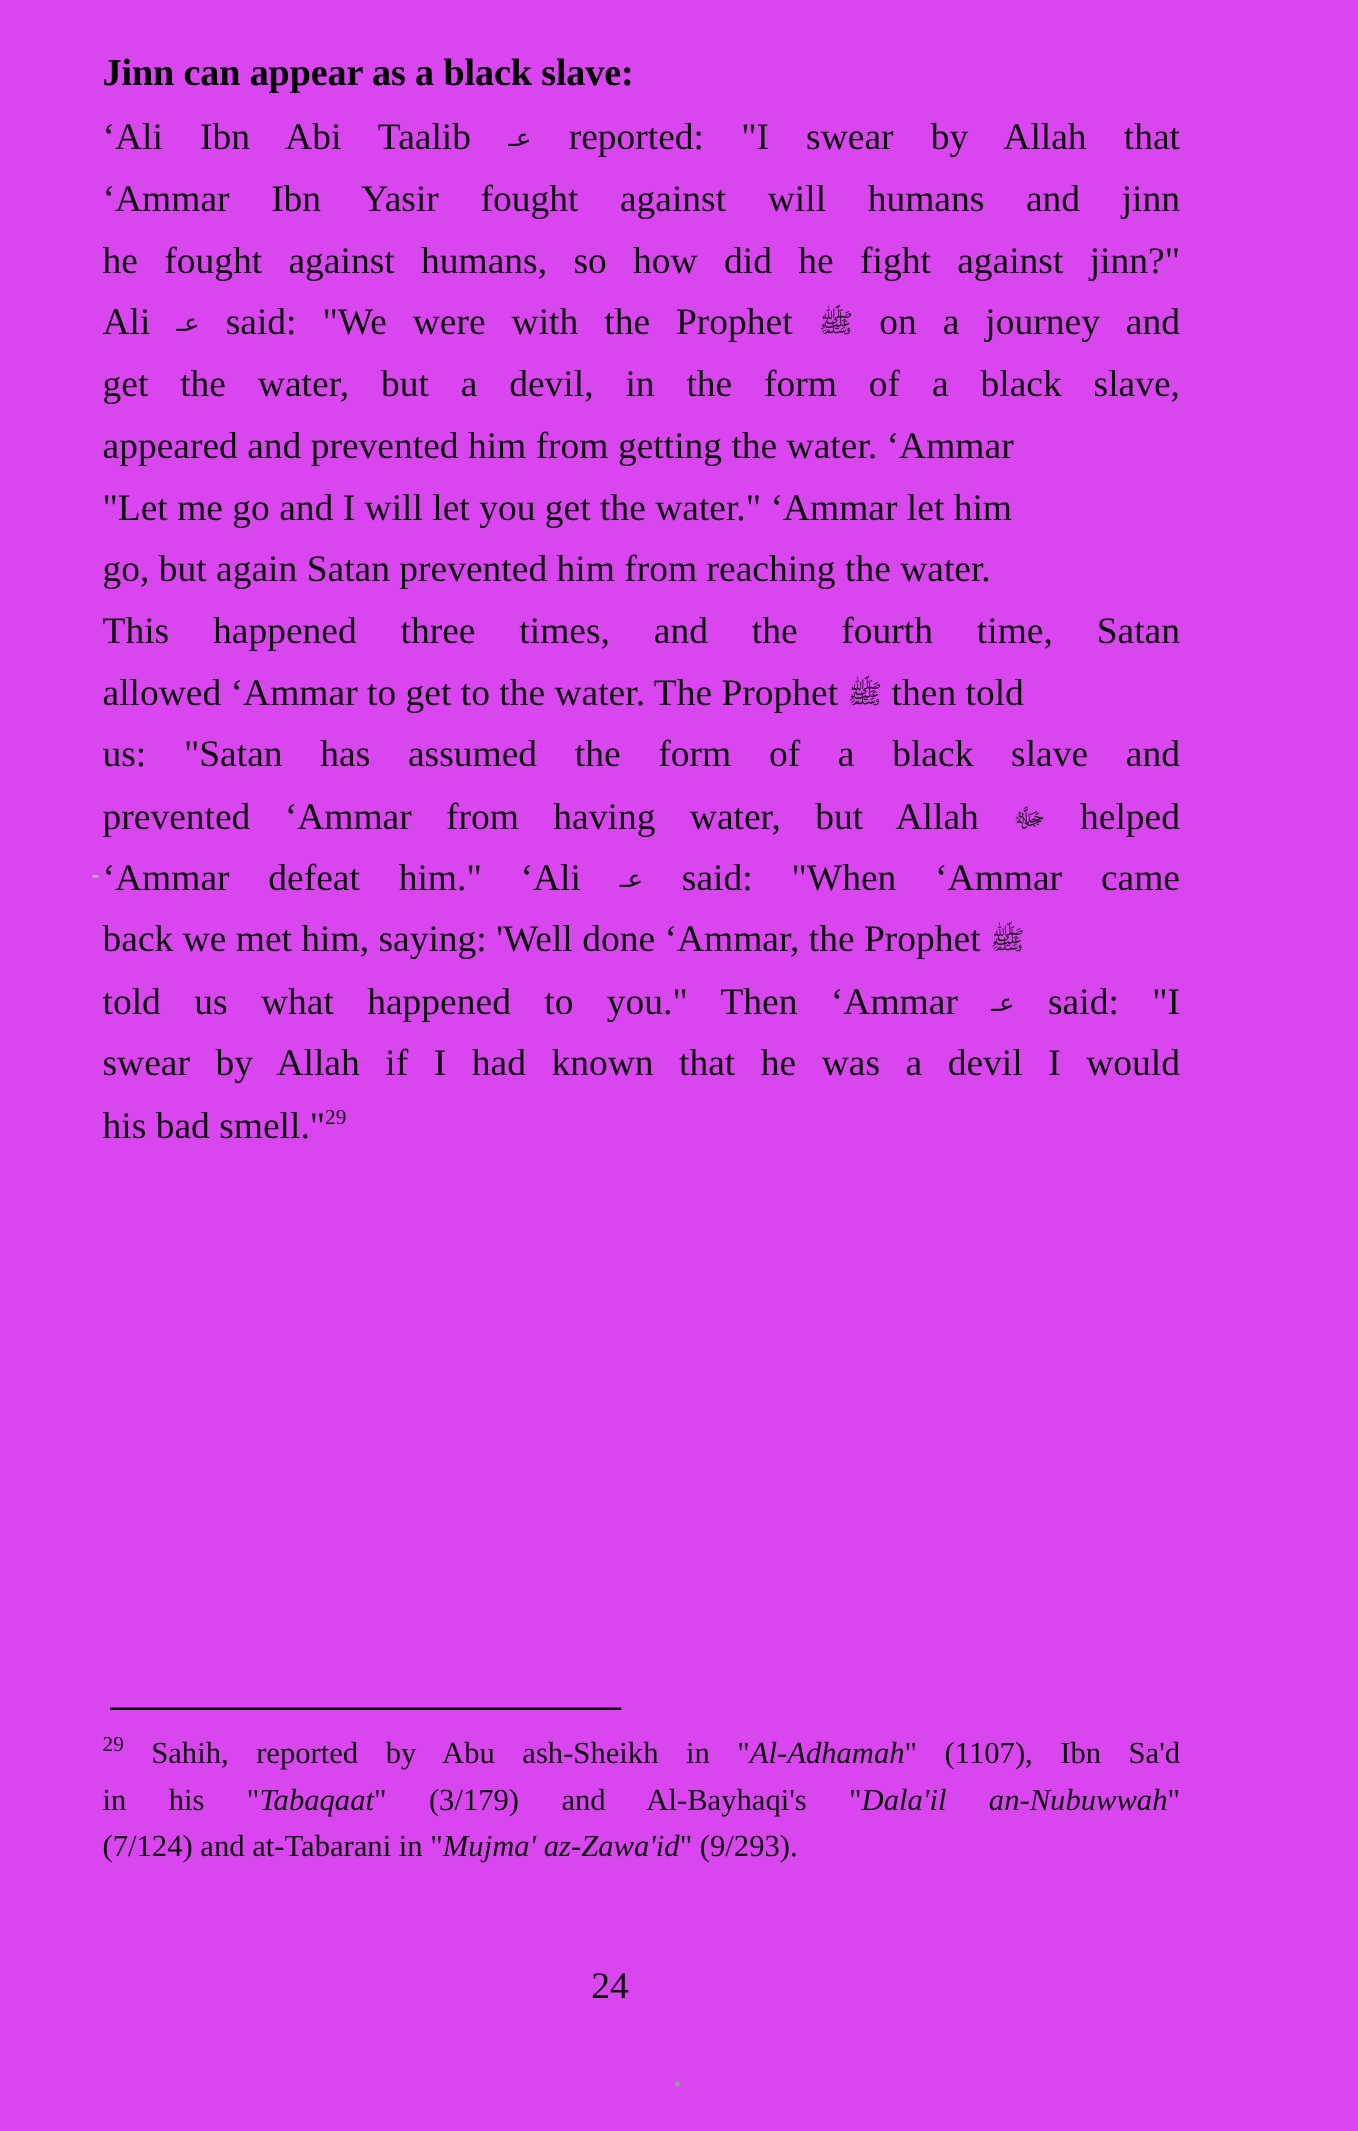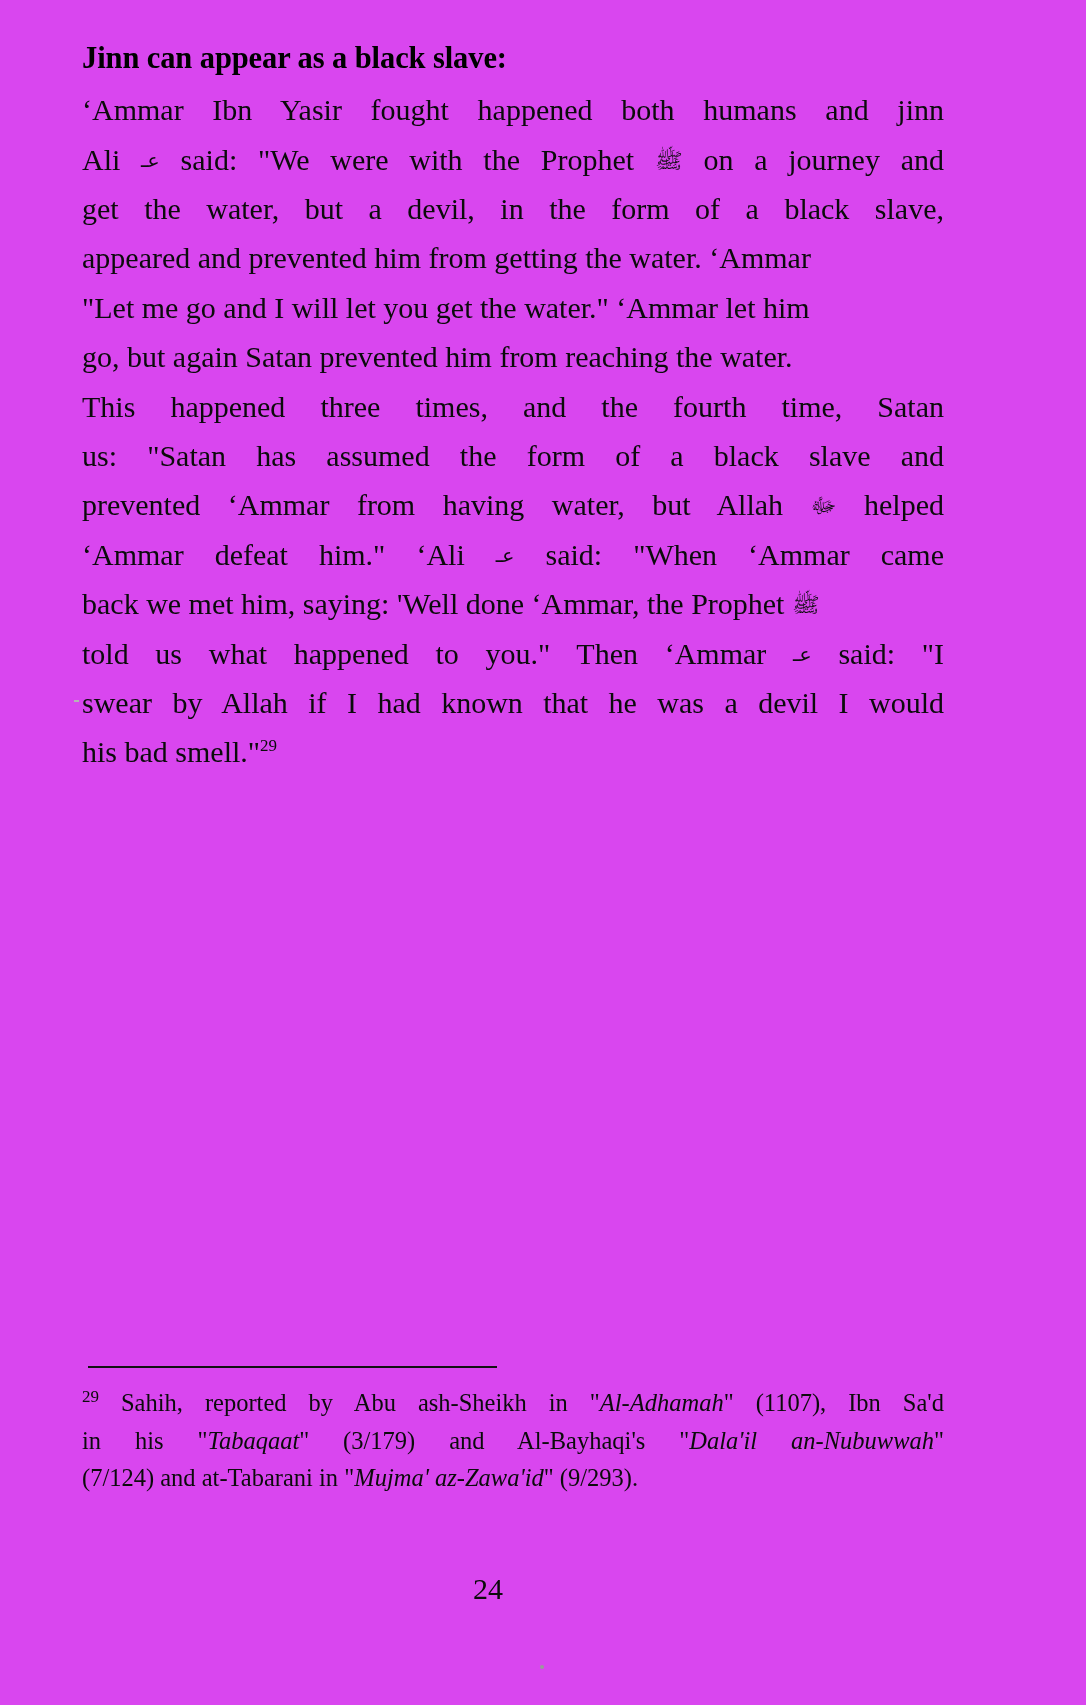--- a/index.html
+++ b/index.html
@@ -147,39 +147,42 @@
 <body>
 
 <div class="page">
 
   <div class="content">
 
     <h2 class="heading">Jinn can appear as a black slave:</h2>
 
     <div class="body-text">
 
-
-      <span class="ln"><span>‘Ammar Ibn Yasir fought happened both humans and jinn</span></span>
-
-
+      <span class="ln"><span>‘Ali Ibn Abi Taalib </span><span class="honorific">عـ</span><span> reported: "I swear by Allah that</span></span>
+
+      <span class="ln"><span>‘Ammar Ibn Yasir fought against will humans and jinn</span></span>
+
+
+      <span class="ln"><span>he fought against humans, so how did he fight against jinn?"</span></span>
 
       <span class="ln"><span>Ali </span><span class="honorific">عـ</span><span> said: "We were with the Prophet </span><span class="honorific saw">ﷺ</span><span> on a journey and</span></span>
 
 
       <span class="ln"><span>get the water, but a devil, in the form of a black slave,</span></span>
 
       <span class="ln flow"><span>appeared and prevented him from getting the water. ‘Ammar</span></span>
 
 
       <span class="ln flow"><span>"Let me go and I will let you get the water." ‘Ammar let him</span></span>
 
       <span class="ln flow"><span>go, but again Satan prevented him from reaching the water.</span></span>
 
       <span class="ln"><span>This happened three times, and the fourth time, Satan</span></span>
 
+      <span class="ln flow"><span>allowed ‘Ammar to get to the water. The Prophet </span><span class="honorific saw">ﷺ</span><span> then told</span></span>
 
       <span class="ln"><span>us: "Satan has assumed the form of a black slave and</span></span>
 
       <span class="ln"><span>prevented ‘Ammar from having water, but Allah </span><span class="honorific swt">ﷻ</span><span> helped</span></span>
 
       <span class="ln"><span>‘Ammar defeat him." ‘Ali </span><span class="honorific">عـ</span><span> said: "When ‘Ammar came</span></span>
 
       <span class="ln flow"><span>back we met him, saying: 'Well done ‘Ammar, the Prophet </span><span class="honorific saw">ﷺ</span></span>
 
       <span class="ln"><span>told us what happened to you." Then ‘Ammar </span><span class="honorific">عـ</span><span> said: "I</span></span>

